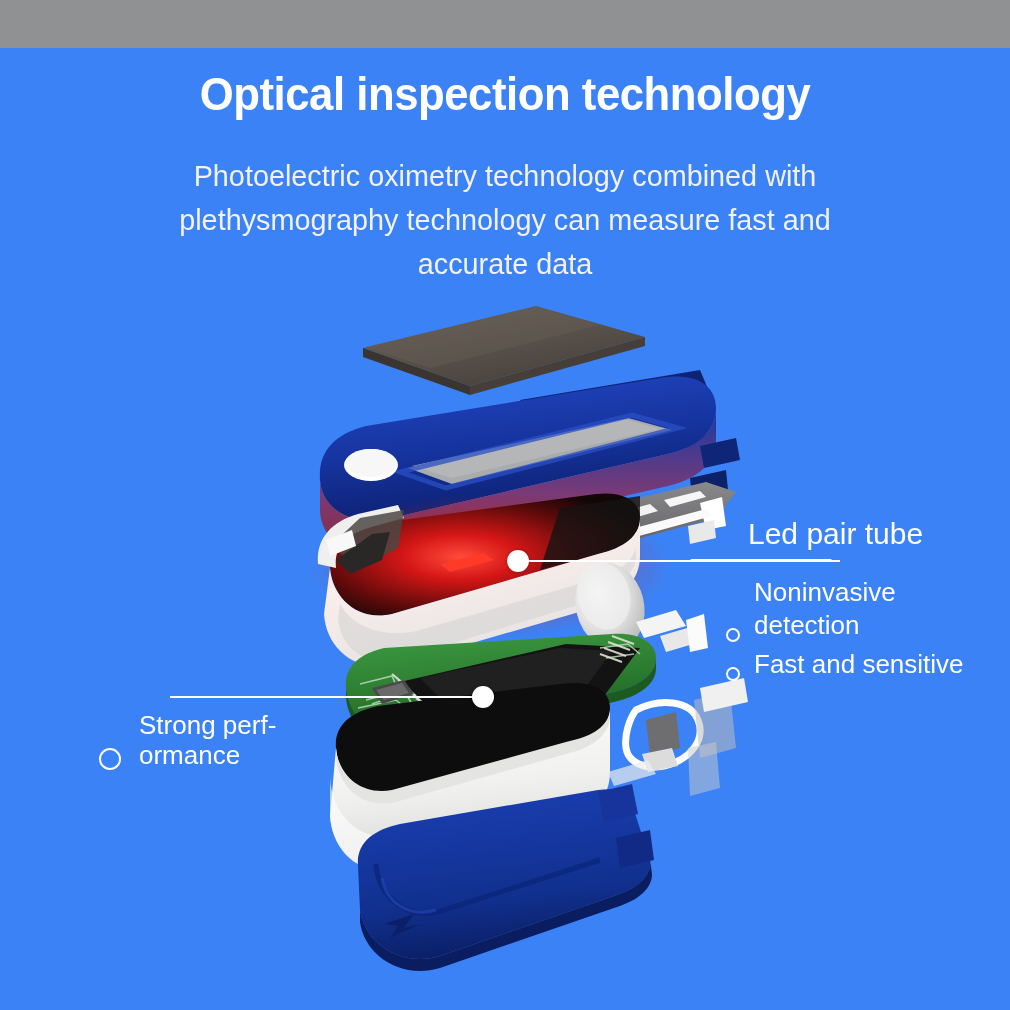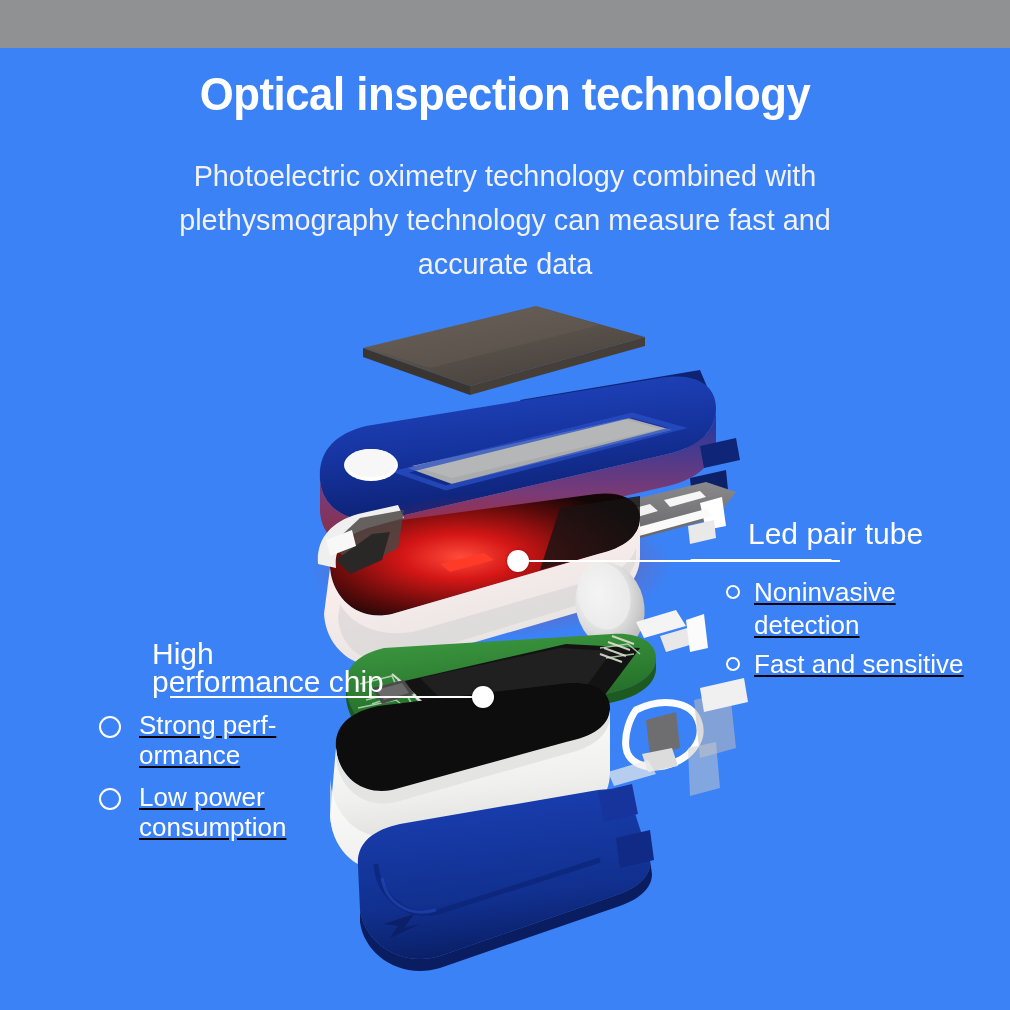--- a/index.html
+++ b/index.html
@@ -59,23 +59,22 @@
     height: 3px;
     background: #ffffff;
     border-radius: 2px;
   }
   .bullets {
     position: absolute;
   }
   .bullet-row {
     position: relative;
     display: flex;
-    align-items: flex-start;
+    align-items: flex-end;
     margin-bottom: 6px;
-    text-decoration: underline;
   }
   .bullet-dot {
     flex: 0 0 auto;
     border-radius: 50%;
     border: 2px solid #ffffff;
     background: transparent;
   }
   .bullet-text {
     color: #ffffff;
     white-space: pre-line;
@@ -425,29 +424,22 @@
     <div class="bullet-row">
       <span class="bullet-dot"></span>
       <span class="bullet-text">Noninvasive detection</span>
     </div>
     <div class="bullet-row">
       <span class="bullet-dot"></span>
       <span class="bullet-text">Fast and sensitive</span>
     </div>
   </div>
 
-  <div class="callout-head" style="left:152px; top:592px;">High
-performance chip</div>
 
   <div class="bullets" id="left-bullets" style="left:99px; top:662px; width:260px;">
     <div class="bullet-row">
       <span class="bullet-dot"></span>
       <span class="bullet-text">Strong perf-
 ormance</span>
     </div>
-    <div class="bullet-row">
-      <span class="bullet-dot"></span>
-      <span class="bullet-text">Low power
-consumption</span>
-    </div>
   </div>
 
 </div>
 
 </body></html>

